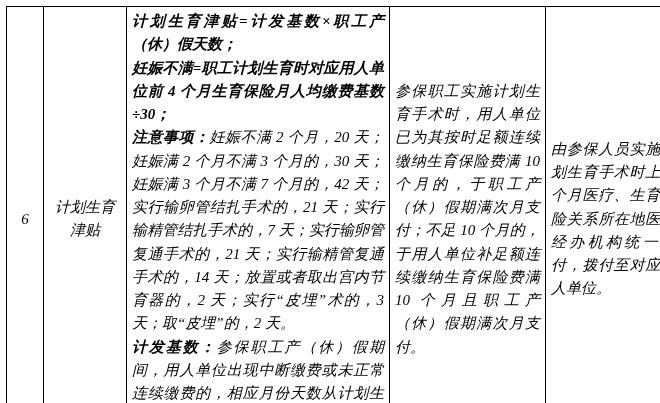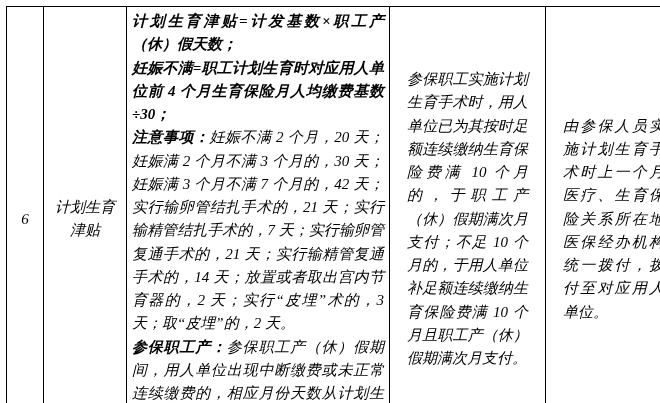--- a/index.html
+++ b/index.html
@@ -47,21 +47,21 @@
     width: 145px;
     vertical-align: middle;
     text-align: justify;
   }
   td.col-insured {
     width: 125px;
     vertical-align: middle;
     text-align: justify;
   }
   .para {
-    margin: 12px;
+    margin: 0;
     text-indent: 0;
   }
   .bold {
     font-weight: bold;
   }
   .detail-block p {
     margin: 0;
   }
 </style>
 </head>
@@ -73,21 +73,21 @@
       <td class="col-index">
         <span>6</span>
       </td>
       <td class="col-name">
         <span>计划生育津贴</span>
       </td>
       <td class="col-detail detail-block">
         <p class="para"><span class="bold">计划生育津贴</span><span class="bold">=计发基数×职工产（休）假天数；</span></p>
         <p class="para"><span class="bold">妊娠不满</span><span class="bold">=职工计划生育时对应用人单位前 4 个月生育保险月人均缴费基数÷30；</span></p>
         <p class="para"><span class="bold">注意事项：</span><span>妊娠不满 2 个月，20 天；妊娠满 2 个月不满 3 个月的，30 天；妊娠满 3 个月不满 7 个月的，42 天；实行输卵管结扎手术的，21 天；实行输精管结扎手术的，7 天；实行输卵管复通手术的，21 天；实行输精管复通手术的，14 天；放置或者取出宫内节育器的，2 天；实行“皮埋”术的，3 天；取“皮埋”的，2 天。</span></p>
-        <p class="para"><span class="bold">参保职工产：</span><span>参保职工产（休）假期间，用人单位出现中断缴费或未正常连续缴费的，相应月份天数从计划生育津贴计发天数中扣除。</span></p>
+        <p class="para"><span class="bold">计发基数：</span><span>参保职工产（休）假期间，用人单位出现中断缴费或未正常连续缴费的，相应月份天数从计划生育津贴计发天数中扣除。</span></p>
       </td>
       <td class="col-employer">
         <p class="para">参保职工实施计划生育手术时，用人单位已为其按时足额连续缴纳生育保险费满 10 个月的，于职工产（休）假期满次月支付；不足 10 个月的，于用人单位补足额连续缴纳生育保险费满 10 个月且职工产（休）假期满次月支付。</p>
       </td>
       <td class="col-insured">
         <p class="para">由参保人员实施计划生育手术时上一个月医疗、生育保险关系所在地医保经办机构统一拨付，拨付至对应用人单位。</p>
       </td>
     </tr>
   </tbody>
 </table>

